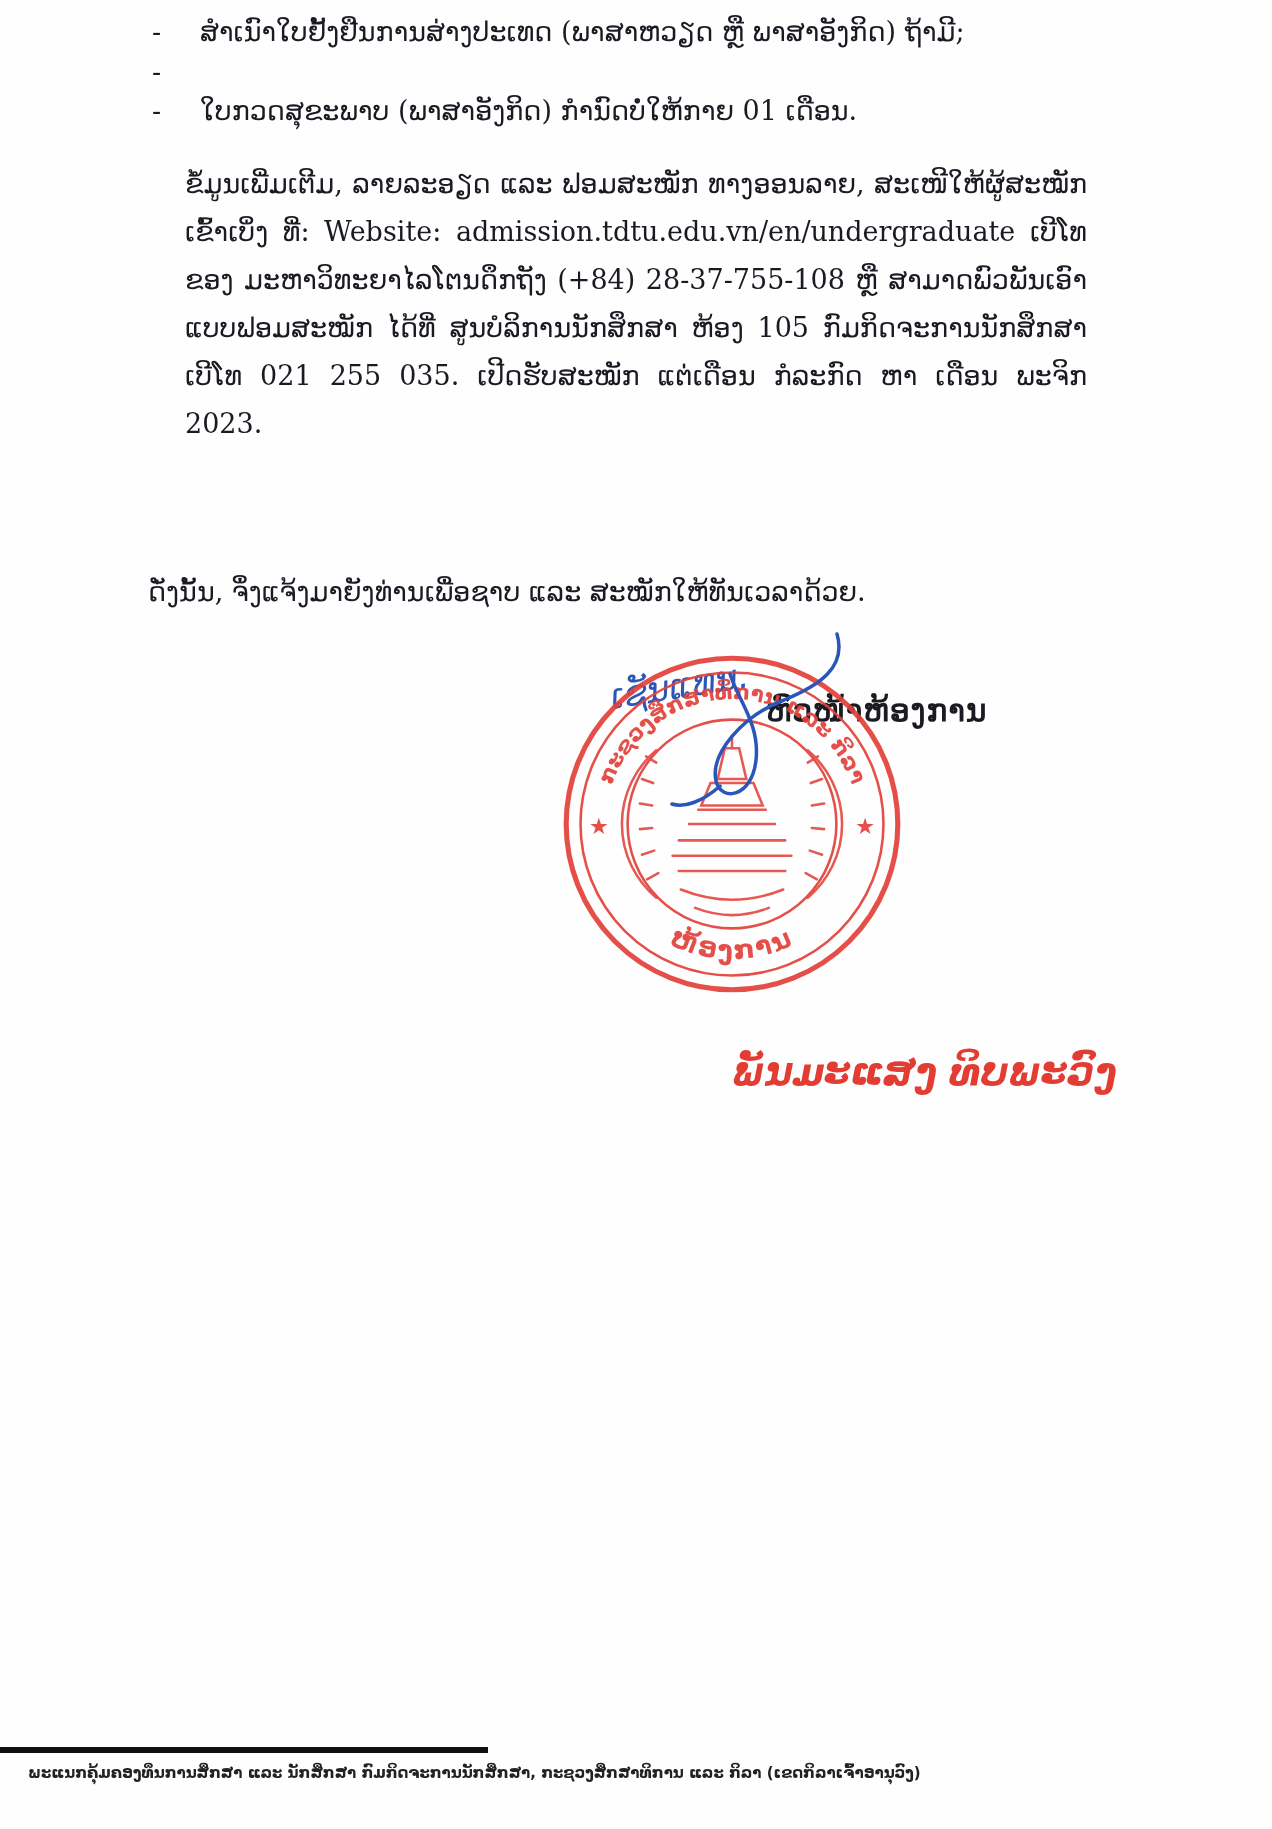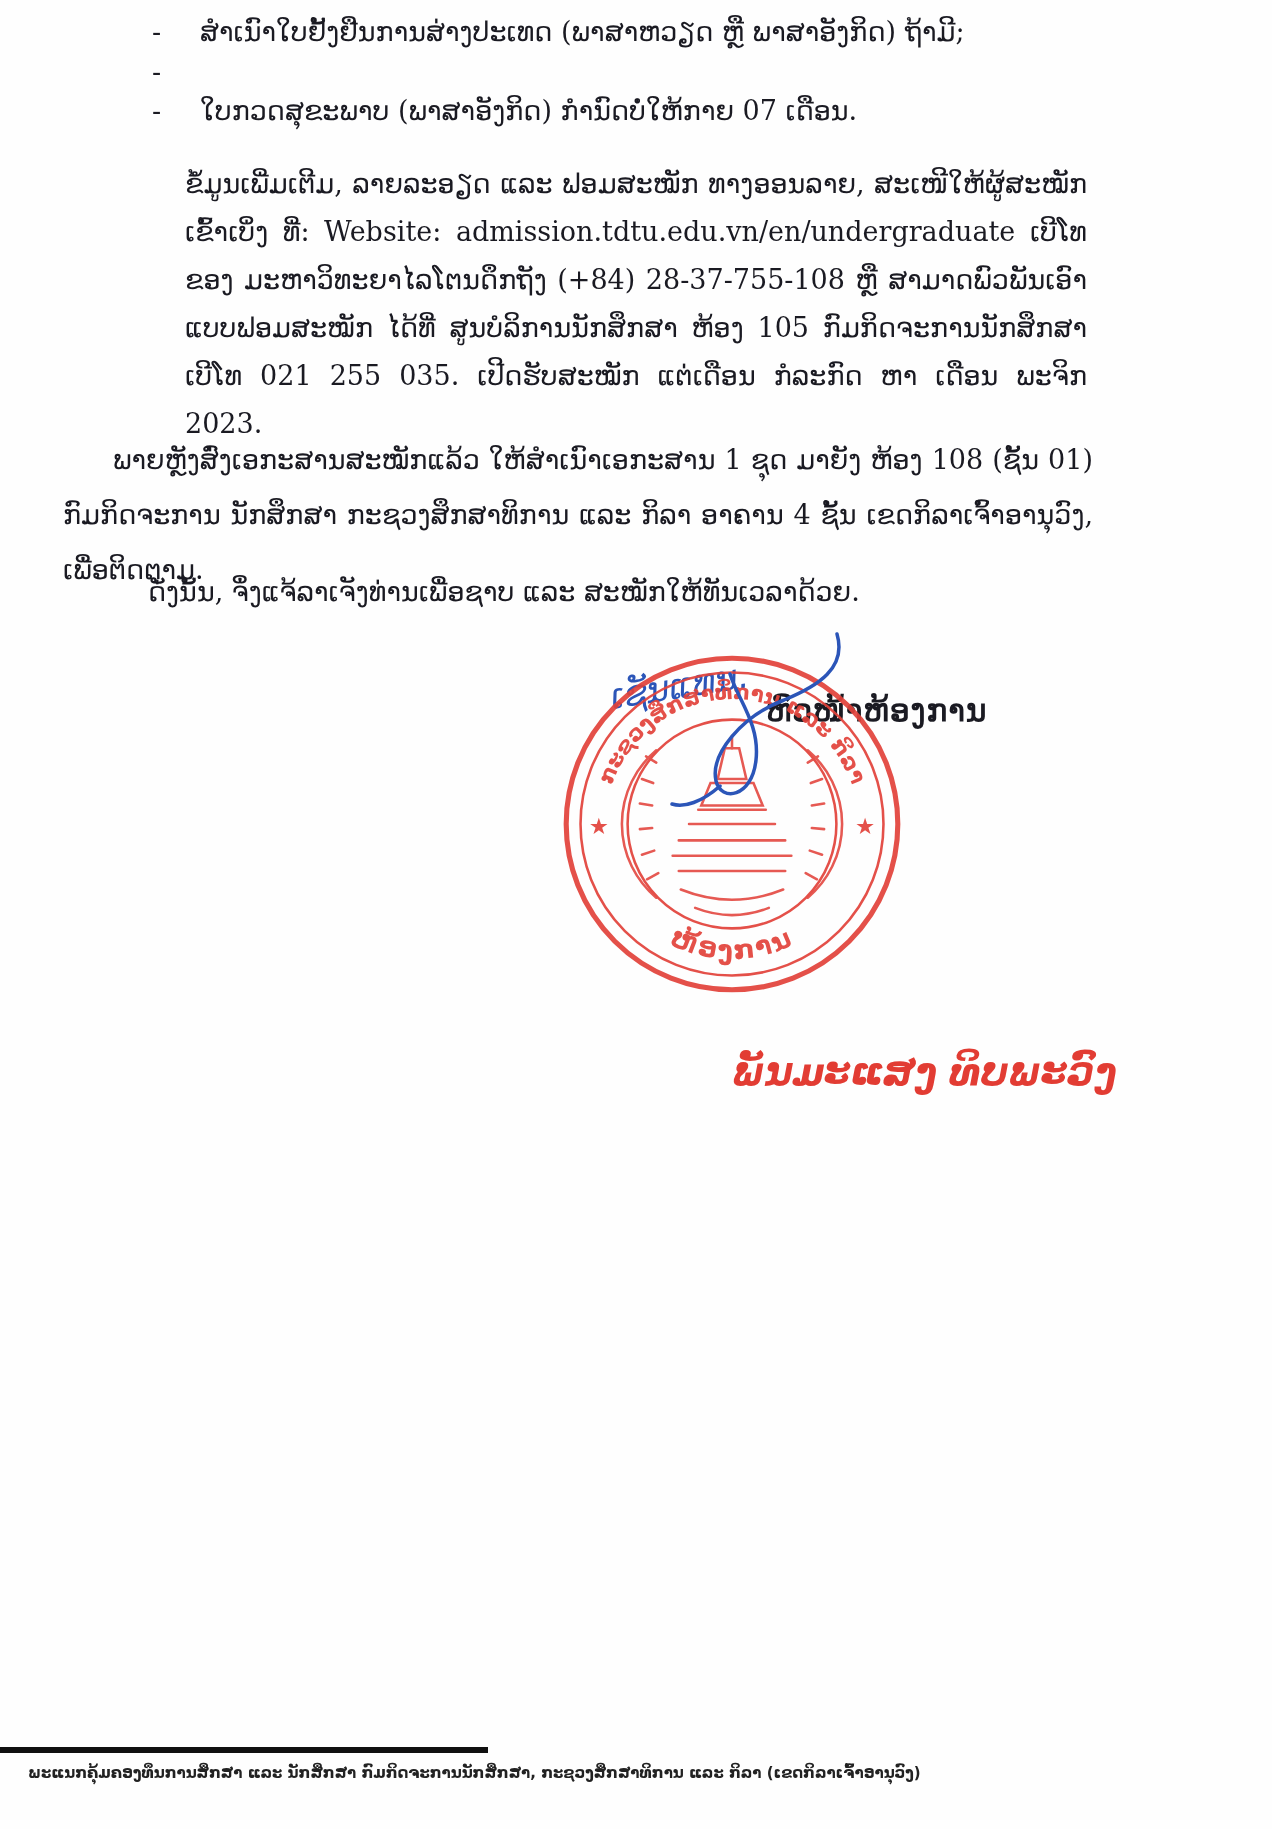--- a/index.html
+++ b/index.html
@@ -49,29 +49,28 @@
   <ul class="bullets">
     <li class="bullet">
       <span class="dash">-</span>
       <span class="btxt">ສຳເນົາໃບຢັ້ງຢືນການສ່າງປະເທດ (ພາສາຫວຽດ ຫຼື ພາສາອັງກິດ) ຖ້າມີ;</span>
     </li>
     <li class="bullet">
       <span class="dash">-</span>
     </li>
     <li class="bullet">
       <span class="dash">-</span>
-      <span class="btxt">ໃບກວດສຸຂະພາບ (ພາສາອັງກິດ) ກຳນົດບໍ່ໃຫ້ກາຍ 07 ເດືອນ.</span>
+      <span class="btxt">ໃບກວດສຸຂະພາບ (ພາສາອັງກິດ) ກຳນົດບໍ່ໃຫ້ກາຍ 01 ເດືອນ.</span>
     </li>
   </ul>
 
   <p class="para para1"><span>ຂໍ້ມູນເພີ່ມເຕີມ, ລາຍລະອຽດ ແລະ ຟອມສະໝັກ ທາງອອນລາຍ, ສະເໜີໃຫ້ຜູ້ສະໝັກເຂົ້າເບິ່ງ ທີ່: Website: </span><span class="url">admission.tdtu.edu.vn/en/undergraduate</span><span> ເບີໂທຂອງ ມະຫາວິທະຍາໄລໂຕນດຶກຖັງ (+84) 28-37-755-108 ຫຼື ສາມາດພົວພັນເອົາ ແບບຟອມສະໝັກ ໄດ້ທີ່ ສູນບໍລິການນັກສຶກສາ ຫ້ອງ 105 ກົມກິດຈະການນັກສຶກສາ ເບີໂທ 021 255 035. ເປີດຮັບສະໝັກ ແຕ່ເດືອນ ກໍລະກົດ ຫາ ເດືອນ ພະຈິກ 2023.</span></p>
 
-  <p class="para para2">ພາຍຫຼັງສົ່ງເອກະສານສະໝັກແລ້ວ ໃຫ້ສຳເນົາເອກະສານ 1 ຊຸດ ມາຍັງ ຫ້ອງ 108 (ຊັ້ນ 01) ກົມກິດຈະການ ນັກສຶກສາ ກະຊວງສຶກສາທິການ ແລະ ກິລາ ອາຄານ 4 ຊັ້ນ ເຂດກິລາເຈົ້າອານຸວົງ, ເພື່ອຕິດຕາມ.</p>
 
-  <p class="para para3">ດັ່ງນັ້ນ, ຈຶ່ງແຈ້ລາເຈັງທ່ານເພື່ອຊາບ ແລະ ສະໝັກໃຫ້ທັນເວລາດ້ວຍ.</p>
+  <p class="para para3">ດັ່ງນັ້ນ, ຈຶ່ງແຈ້ງມາຍັງທ່ານເພື່ອຊາບ ແລະ ສະໝັກໃຫ້ທັນເວລາດ້ວຍ.</p>
 
   <div class="sig-note">ເຊັນແທນ.</div>
 
   <div class="sig-title">ຫົວໜ້າຫ້ອງການ</div>
 
   <div class="stamp">
     <svg viewBox="0 0 340 340" width="348" height="348">
       <defs>
         <path id="arcTop" d="M 46 172 A 124 124 0 1 1 294 172"></path>
         <path id="arcBot" d="M 36 168 A 134 134 0 0 0 304 168"></path>

